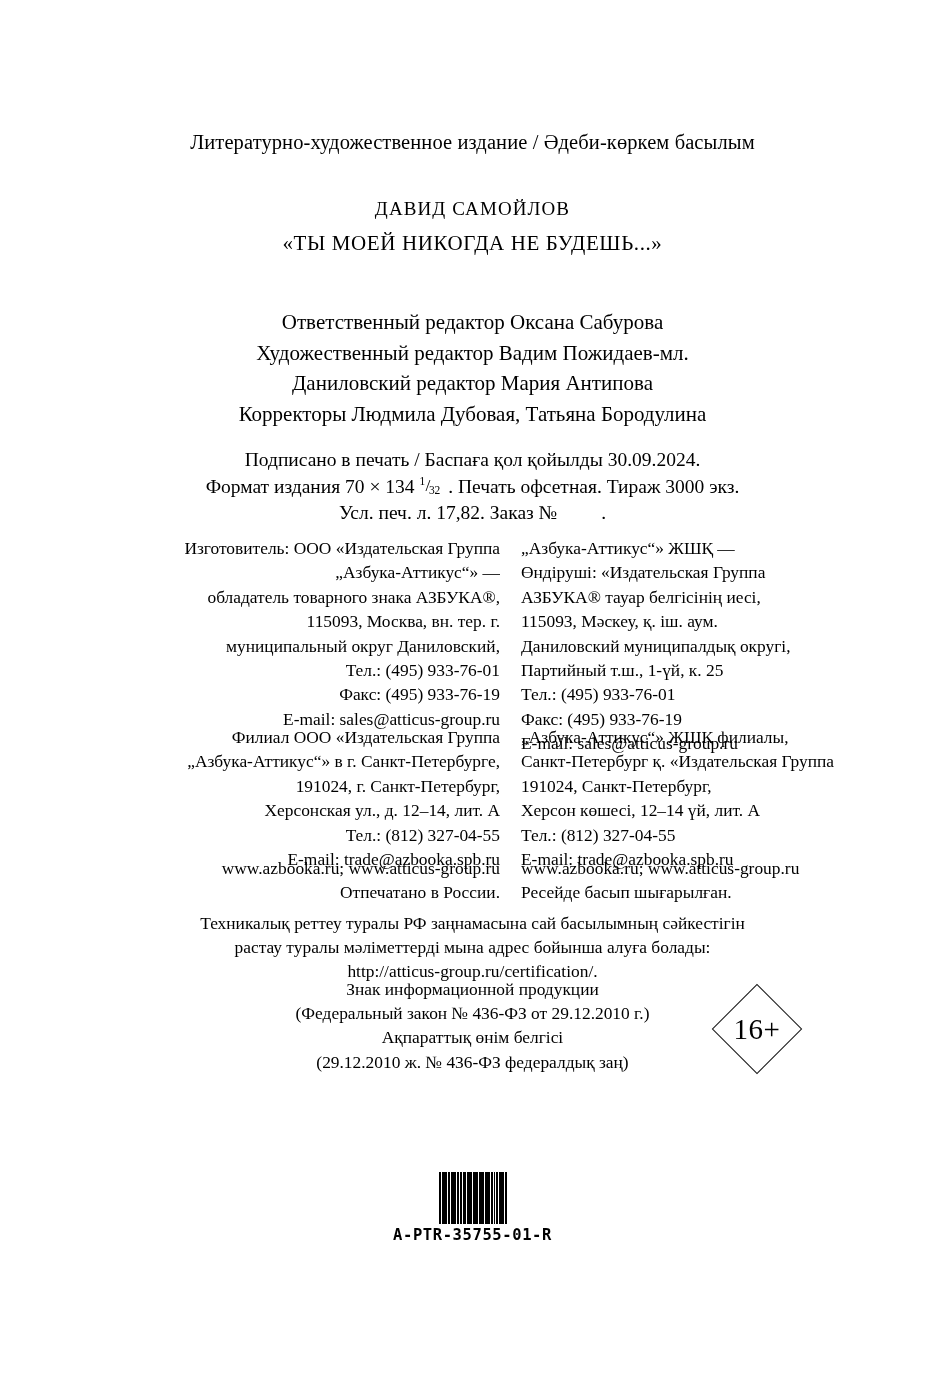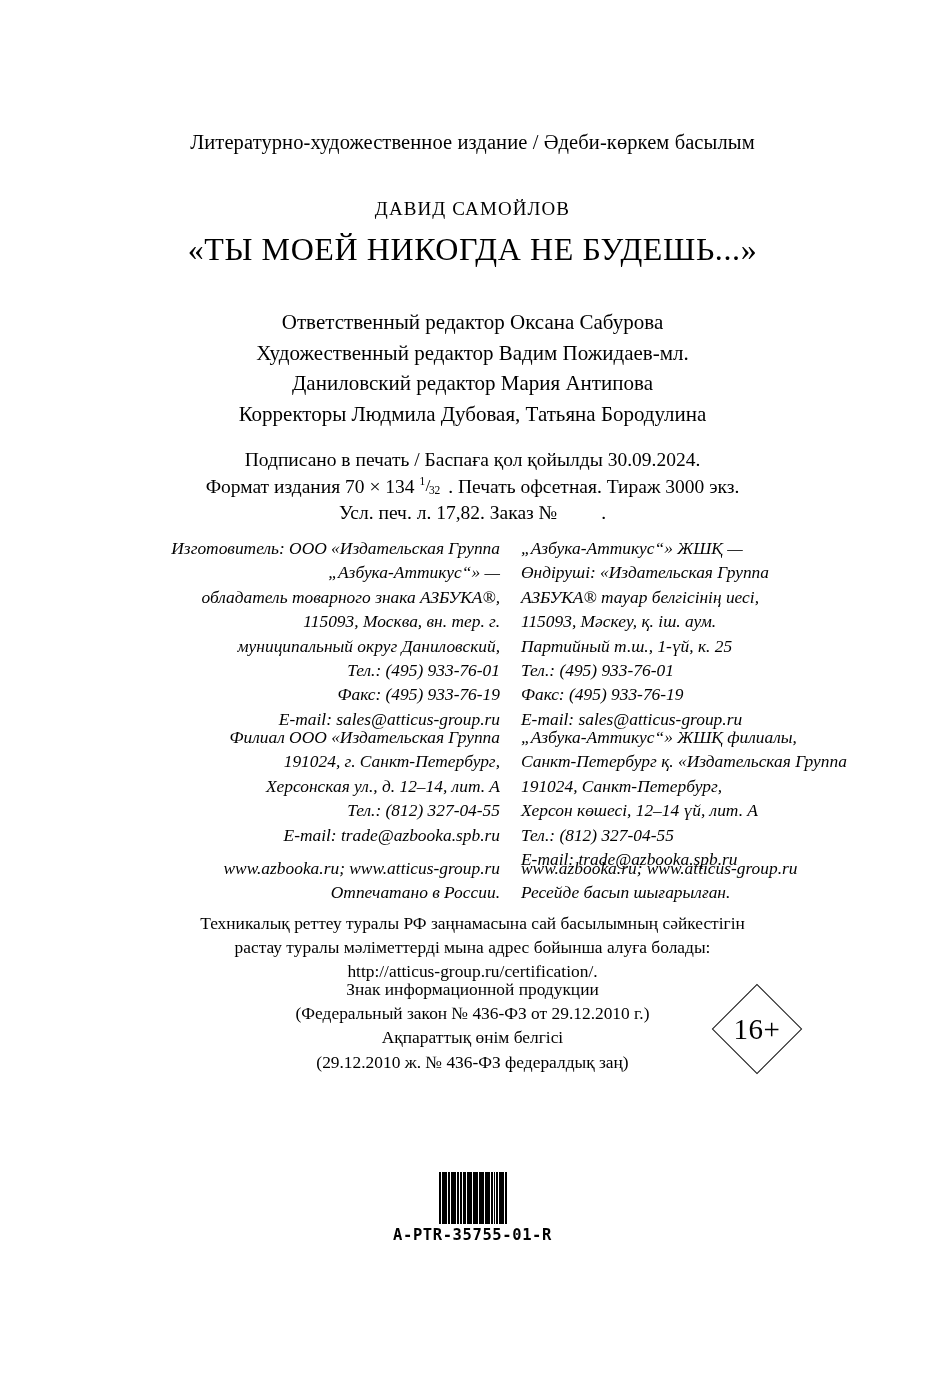--- a/index.html
+++ b/index.html
@@ -37,21 +37,21 @@
     text-align: center;
     font-size: 19px;
     letter-spacing: 1.1px;
   }
   .book-title {
     position: absolute;
     left: 0;
     right: 0;
     top: 231px;
     text-align: center;
-    font-size: 32px;
+    font-size: 21px;
     letter-spacing: 0.6px;
   }
 
   
   .staff-block {
     position: absolute;
     left: 0;
     right: 0;
     top: 307px;
     text-align: center;
@@ -118,21 +118,21 @@
     text-align: right;
     white-space: nowrap;
   }
   .col-right {
     position: absolute;
     left: 521px;
     width: 400px;
     text-align: left;
     white-space: nowrap;
   }
-  .cline { display: block; font-style: italic; }
+  .cline { display: block; }
 
   
   .cert-block {
     position: absolute;
     left: 0;
     right: 0;
     top: 911px;
     text-align: center;
     font-size: 17.4px;
     line-height: 24.2px;
@@ -241,30 +241,32 @@
       <span class="cline">муниципальный округ Даниловский,</span>
       <span class="cline">Тел.: (495) 933-76-01</span>
       <span class="cline">Факс: (495) 933-76-19</span>
       <span class="cline">E-mail: sales@atticus-group.ru</span>
     </div>
     <div class="col-right">
       <span class="cline">„Азбука-Аттикус“» ЖШҚ —</span>
       <span class="cline">Өндіруші: «Издательская Группа</span>
       <span class="cline">АЗБУКА® тауар белгісінің иесі,</span>
       <span class="cline">115093, Мәскеу, қ. іш. аум.</span>
+      <span class="cline">Даниловский муниципалдық округі,</span>
       <span class="cline">Партийный т.ш., 1-үй, к. 25</span>
       <span class="cline">Тел.: (495) 933-76-01</span>
       <span class="cline">Факс: (495) 933-76-19</span>
       <span class="cline">E-mail: sales@atticus-group.ru</span>
     </div>
   </div>
 
   <div class="cols block-branch">
     <div class="col-left">
       <span class="cline">Филиал ООО «Издательская Группа</span>
+      <span class="cline">„Азбука-Аттикус“» в г. Санкт-Петербурге,</span>
       <span class="cline">191024, г. Санкт-Петербург,</span>
       <span class="cline">Херсонская ул., д. 12–14, лит. А</span>
       <span class="cline">Тел.: (812) 327-04-55</span>
       <span class="cline">E-mail: trade@azbooka.spb.ru</span>
     </div>
     <div class="col-right">
       <span class="cline">„Азбука-Аттикус“» ЖШҚ филиалы,</span>
       <span class="cline">Санкт-Петербург қ. «Издательская Группа</span>
       <span class="cline">191024, Санкт-Петербург,</span>
       <span class="cline">Херсон көшесі, 12–14 үй, лит. А</span>

